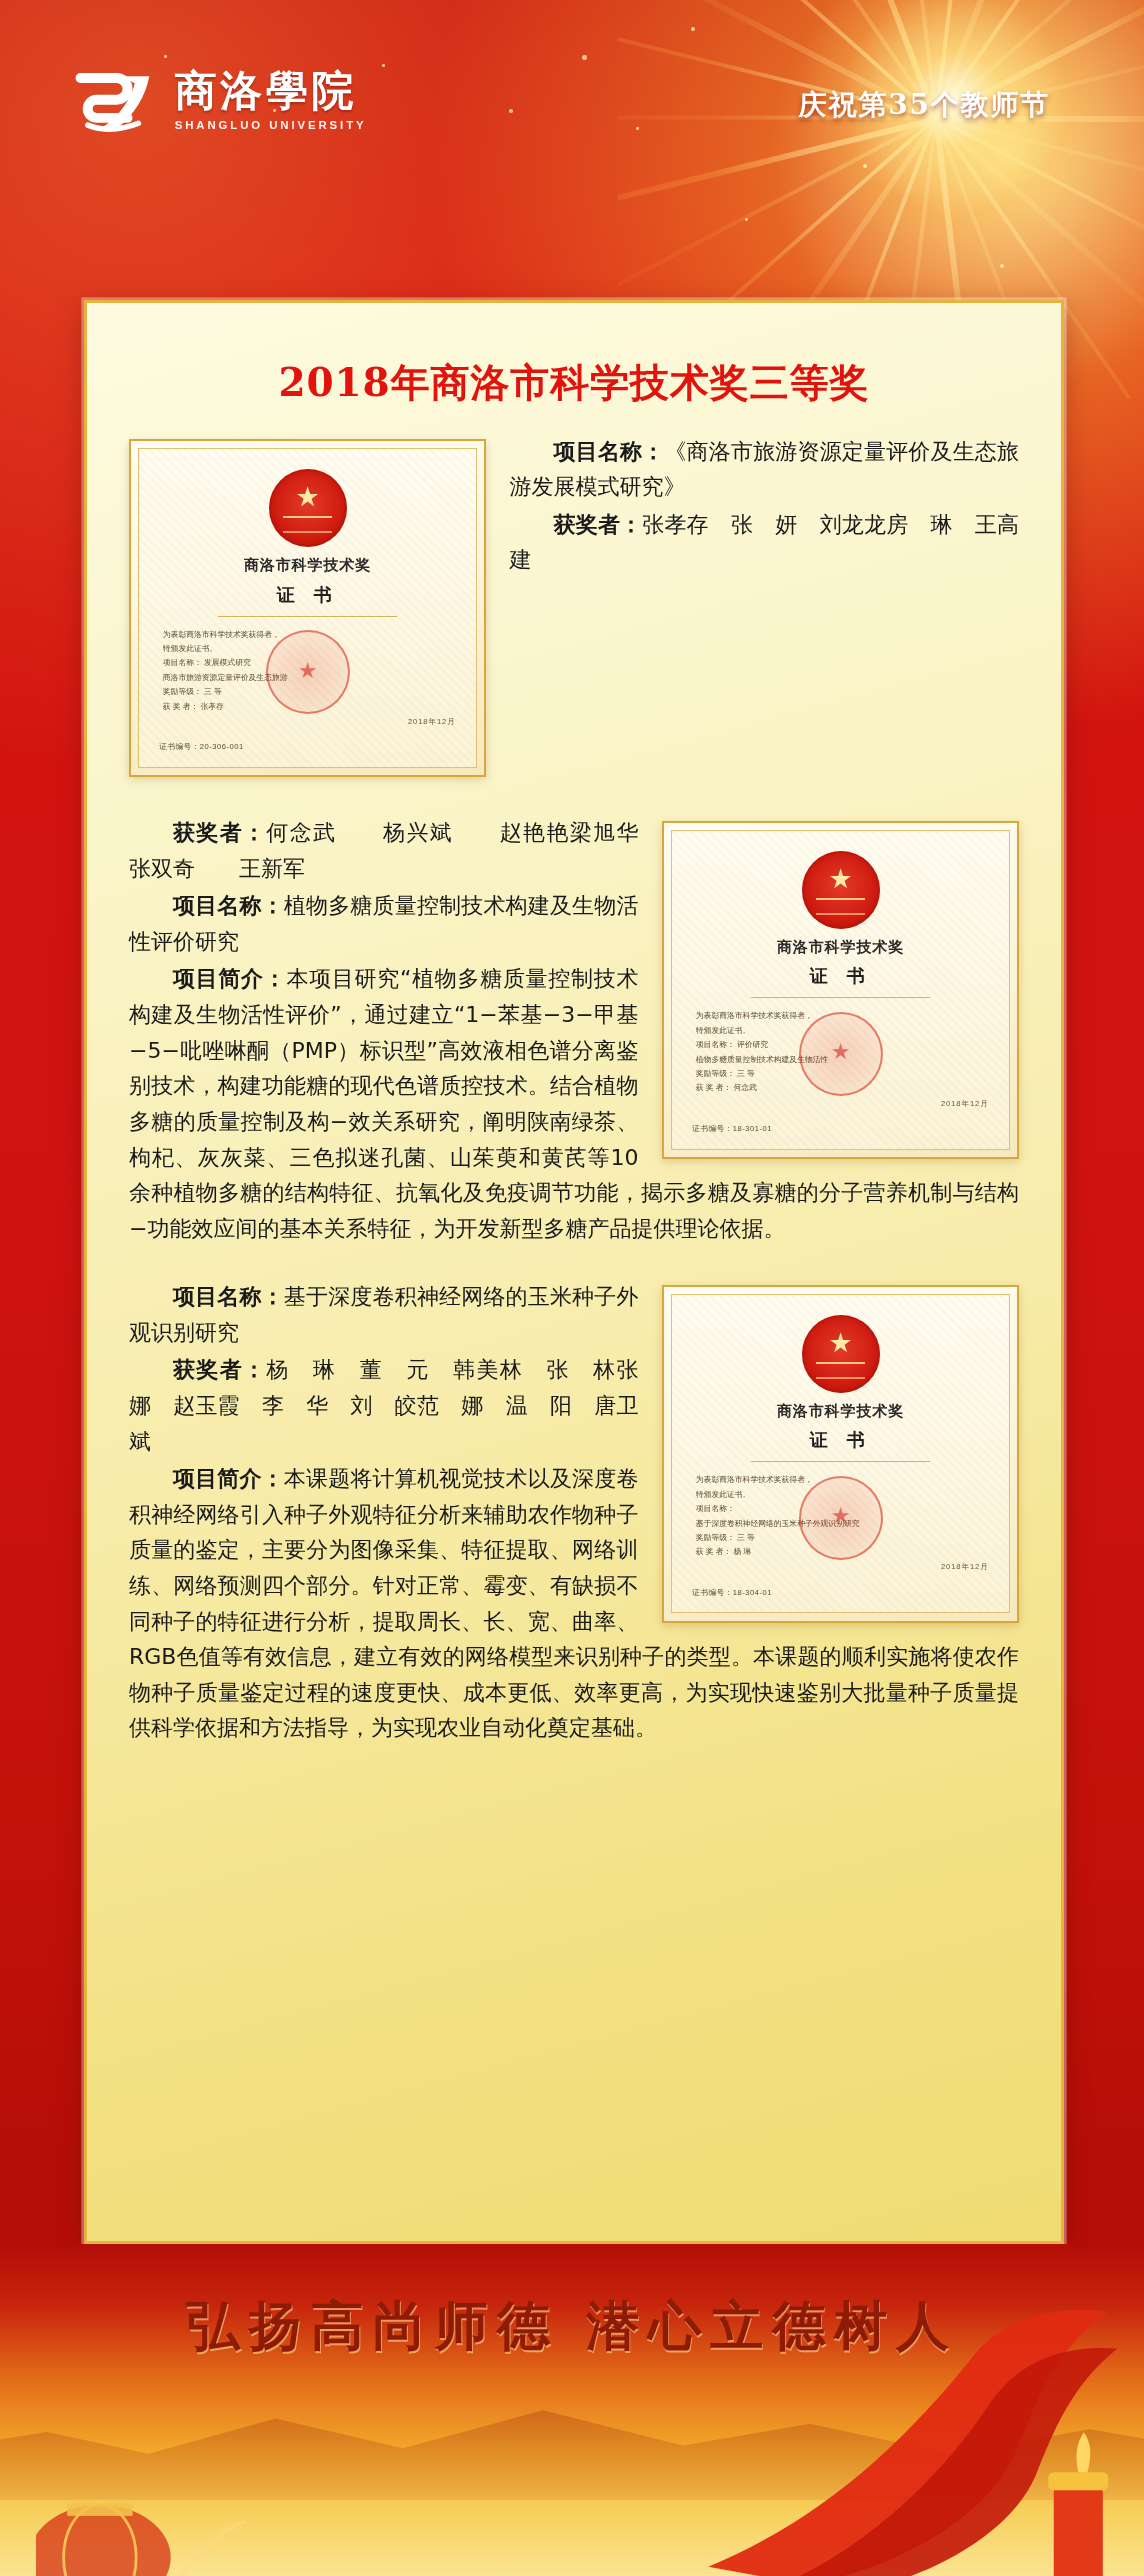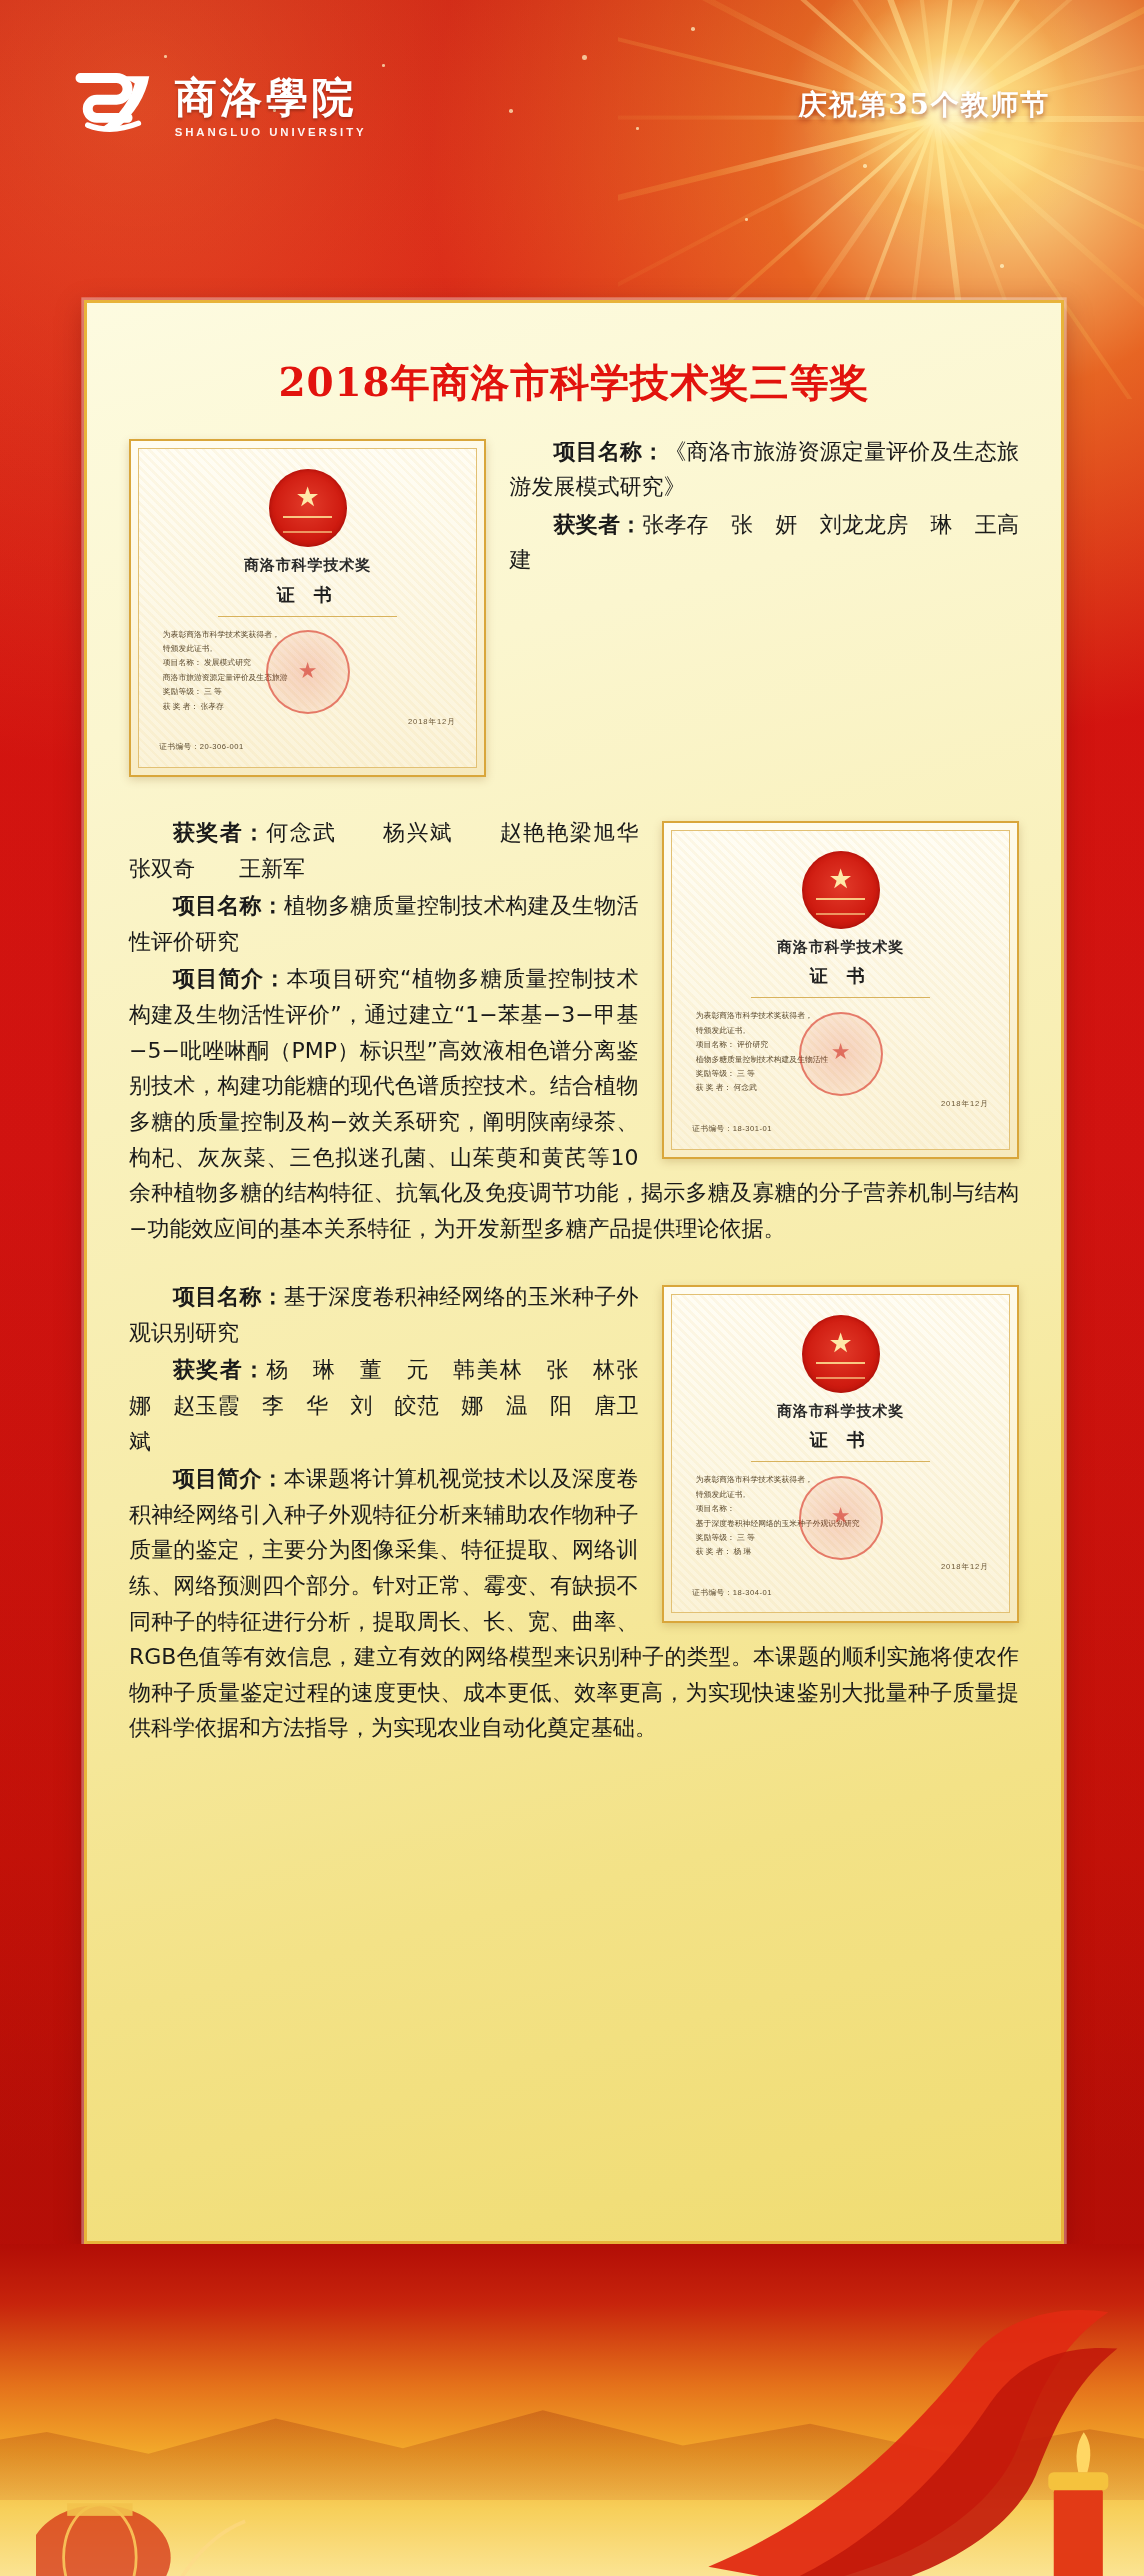--- a/index.html
+++ b/index.html
@@ -29,21 +29,21 @@
     background:linear-gradient(90deg, rgba(255,244,190,0.95), rgba(255,210,90,0.25) 45%, rgba(255,180,40,0));
   }
   .glow {
     position:absolute; top:-55px; right:36px; width:309px; height:309px; border-radius:50%;
     background:radial-gradient(circle, rgba(255,252,220,0.98) 0%, rgba(255,226,130,0.7) 22%, rgba(255,180,50,0.18) 52%, rgba(255,150,30,0) 72%);
   }
   .spark { position:absolute; border-radius:50%; background:rgba(255,245,200,0.9); }
 
   
   .header { position:absolute; top:71px; left:0; width:100%; height:109px; }
-  .logo-wrap { position:absolute; left:75px; top:-1.8px; display:flex; align-items:center; gap:12.7px; }
+  .logo-wrap { position:absolute; left:75px; top:-1.8px; display:flex; gap:12.7px; }
   .logo-mark {
     width:87px; height:76px; position:relative;
   }
   .logo-mark svg { display:block; }
   .logo-text { color:#fff; }
   .logo-cn {
     font-family:"DejaVu Serif","Liberation Serif",serif;
     font-size:42px; font-weight:bold; letter-spacing:3.6px; line-height:1.05;
     text-shadow:0 1.8px 2.7px rgba(0,0,0,0.25);
   }
@@ -313,20 +313,21 @@
             <p><span class="lbl">获奖者：</span><span>杨　琳　董　元　韩美林　张　林</span><span class="row2">张　娜　赵玉霞　李　华　刘　皎</span><span class="row2">范　娜　温　阳　唐卫斌</span></p>
             <p><span class="lbl">项目简介：</span><span>本课题将计算机视觉技术以及深度卷积神经网络引入种子外观特征分析来辅助农作物种子质量的鉴定，主要分为图像采集、特征提取、网络训练、网络预测四个部分。针对正常、霉变、有缺损不同种子的特征进行分析，提取周长、长、宽、曲率、RGB色值等有效信息，建立有效的网络模型来识别种子的类型。本课题的顺利实施将使农作物种子质量鉴定过程的速度更快、成本更低、效率更高，为实现快速鉴别大批量种子质量提供科学依据和方法指导，为实现农业自动化奠定基础。</span></p>
           </div>
         </div>
       </div>
   </div>
 
   <div class="footer">
     <div class="f-sky"></div>
     <div class="f-hill"></div>
+    <div class="f-slogan">弘扬高尚师德  潜心立德树人</div>
     <div class="lantern">
       <svg width="273" height="236" viewBox="0 0 300 260" aria-hidden="true">
         <ellipse cx="70" cy="210" rx="78" ry="58" fill="#d32b10" opacity="0.85"></ellipse>
         <ellipse cx="70" cy="210" rx="40" ry="58" fill="none" stroke="#ffd85e" stroke-width="3" opacity="0.8"></ellipse>
         <rect x="34" y="150" width="72" height="14" fill="#f2c14a" opacity="0.9"></rect>
         <path d="M150 250 q30 -60 80 -80" stroke="#ffd98a" stroke-width="4" fill="none" opacity="0.6"></path>
       </svg>
     </div>
     <div class="ribbon">
       <svg width="509" height="300" viewBox="0 0 560 330" aria-hidden="true">

